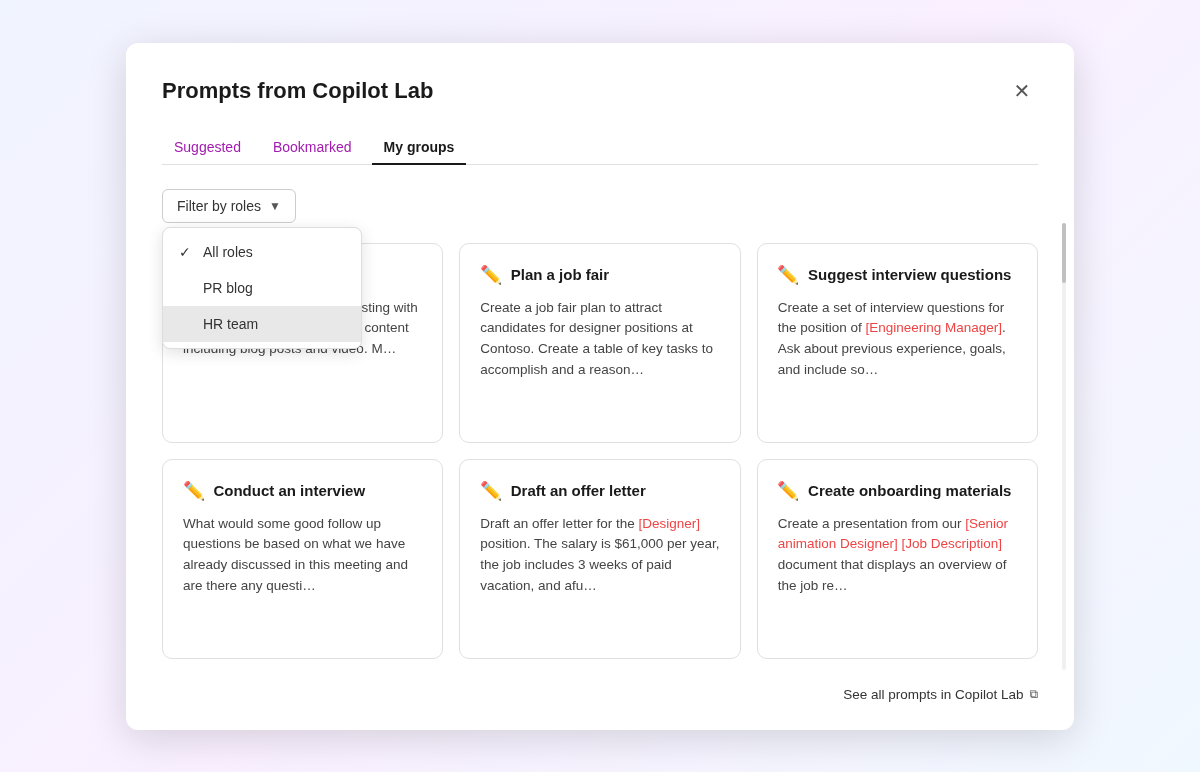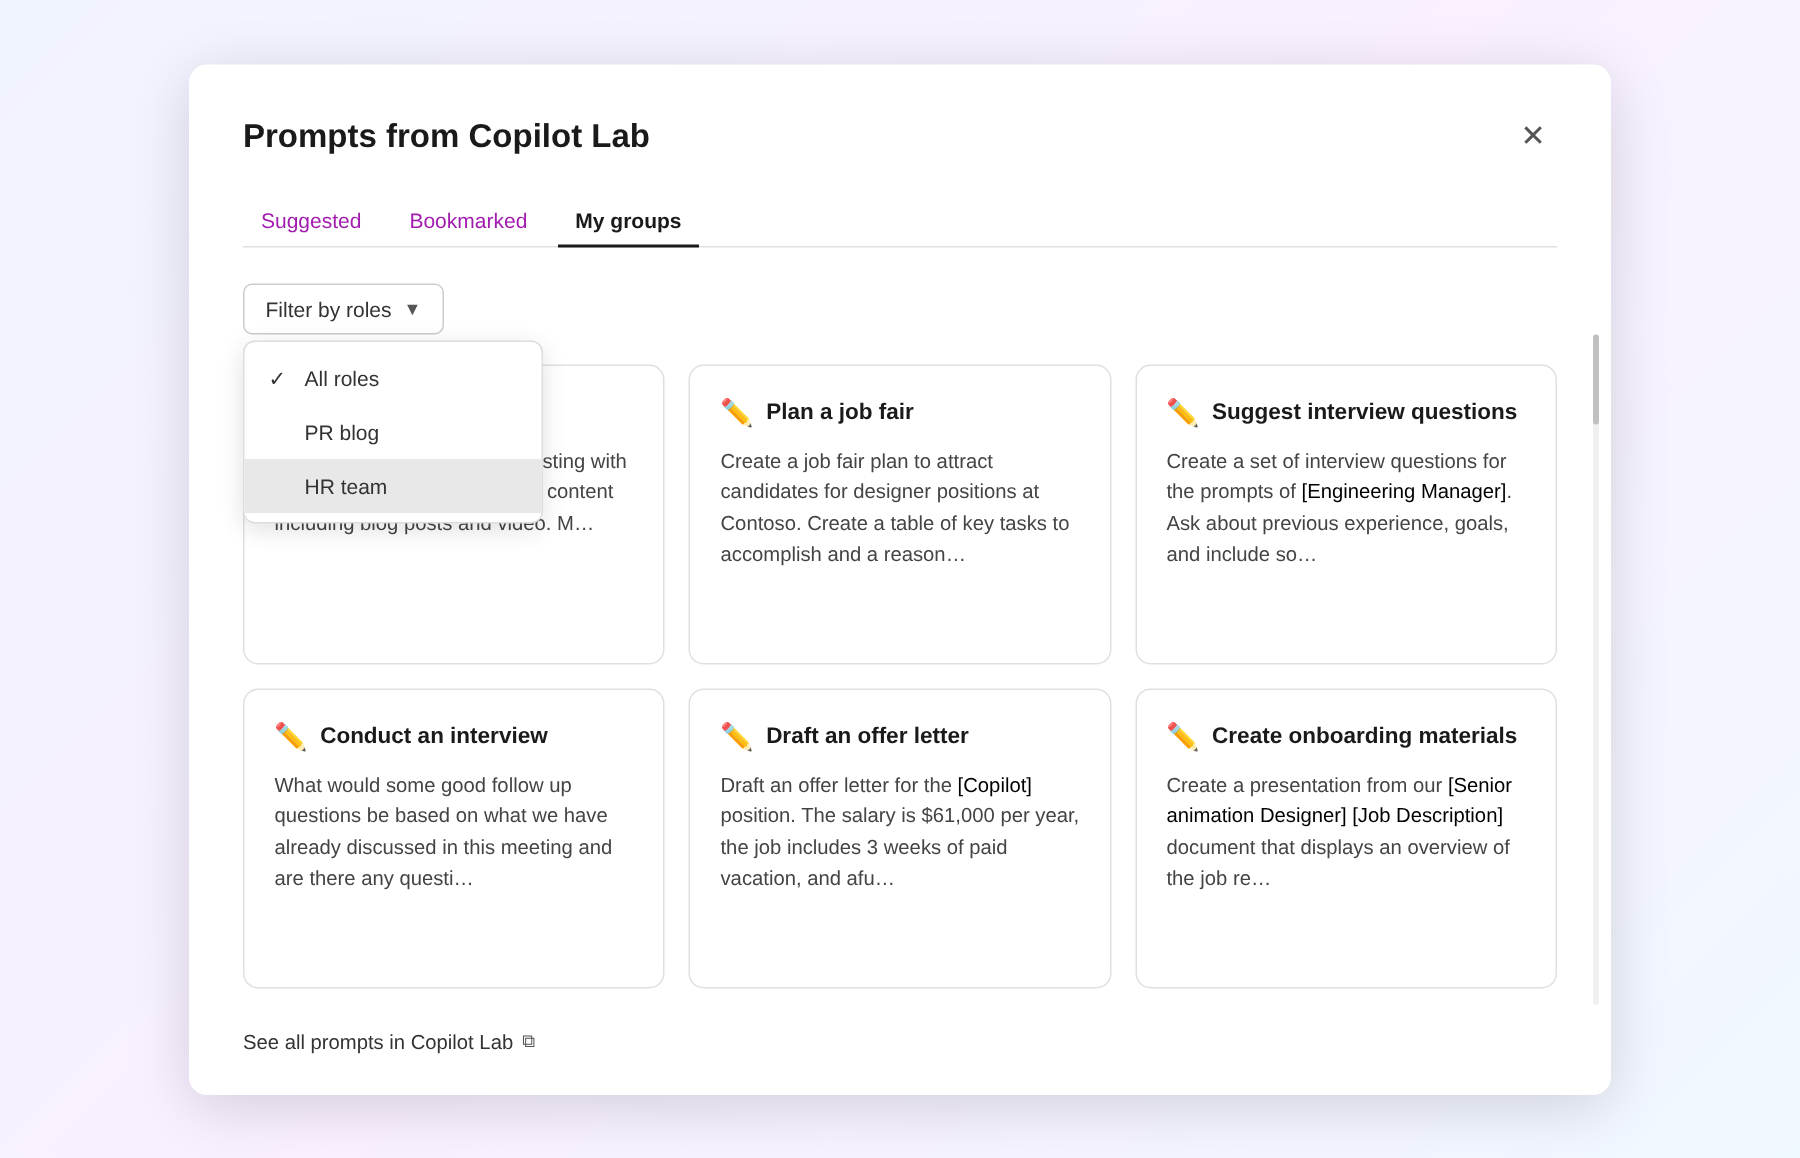--- a/index.html
+++ b/index.html
@@ -178,26 +178,26 @@
       color: #1a1a1a;
     }
 
     .card-body {
       font-size: 13.5px;
       line-height: 1.55;
       color: #444;
     }
 
     .card-body .placeholder-text {
-      color: #000000;
+      color: #ef4444;
     }
 
     .footer {
       display: flex;
-      justify-content: flex-start;
+      justify-content: flex-end;
       padding-top: 8px;
     }
 
     .footer-link {
       display: flex;
       align-items: center;
       gap: 6px;
       font-size: 13.5px;
       color: #333;
       cursor: pointer;
@@ -295,41 +295,41 @@
         <span>Create a job fair plan to attract candidates for designer positions at Contoso. Create a table of key tasks to accomplish and a reason…</span>
       </div>
     </div>
 
     <div class="card">
       <div class="card-title-row">
         <span class="card-icon">✏️</span>
         <span class="card-title">Suggest interview questions</span>
       </div>
       <div class="card-body">
-        <span>Create a set of interview questions for the prompts of </span><span class="placeholder-text">[Engineering Manager]</span><span>. Ask about previous experience, goals, and include so…</span>
+        <span>Create a set of interview questions for the position of </span><span class="placeholder-text">[Engineering Manager]</span><span>. Ask about previous experience, goals, and include so…</span>
       </div>
     </div>
 
     <div class="card">
       <div class="card-title-row">
         <span class="card-icon">✏️</span>
         <span class="card-title">Conduct an interview</span>
       </div>
       <div class="card-body">
         <span>What would some good follow up questions be based on what we have already discussed in this meeting and are there any questi…</span>
       </div>
     </div>
 
     <div class="card">
       <div class="card-title-row">
         <span class="card-icon">✏️</span>
         <span class="card-title">Draft an offer letter</span>
       </div>
       <div class="card-body">
-        <span>Draft an offer letter for the </span><span class="placeholder-text">[Copilot]</span><span> position. The salary is $61,000 per year, the job includes 3 weeks of paid vacation, and afu…</span>
+        <span>Draft an offer letter for the </span><span class="placeholder-text">[Designer]</span><span> position. The salary is $61,000 per year, the job includes 3 weeks of paid vacation, and afu…</span>
       </div>
     </div>
 
     <div class="card">
       <div class="card-title-row">
         <span class="card-icon">✏️</span>
         <span class="card-title">Create onboarding materials</span>
       </div>
       <div class="card-body">
         <span>Create a presentation from our </span><span class="placeholder-text">[Senior animation Designer] [Job Description]</span><span> document that displays an overview of the job re…</span>

